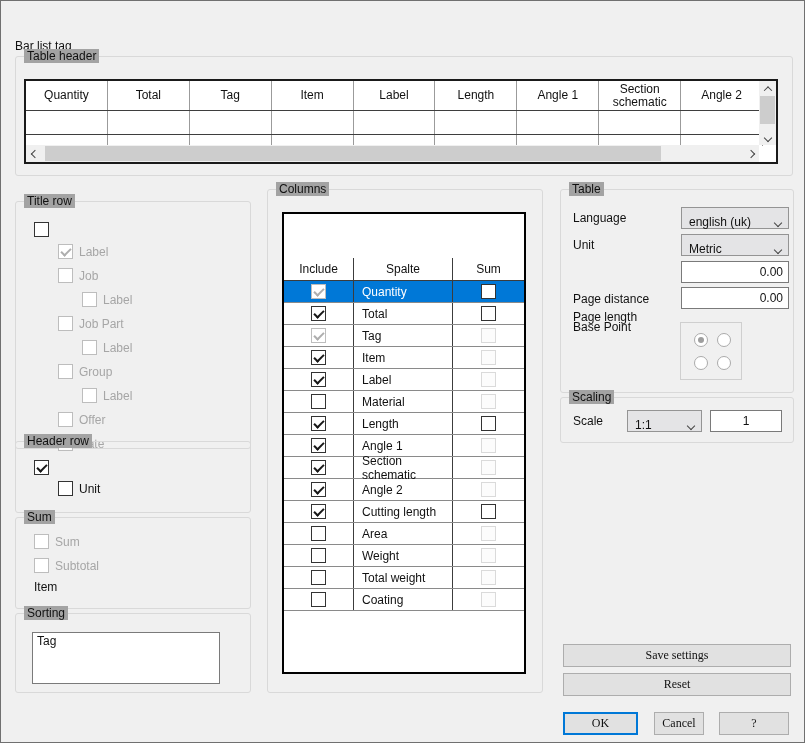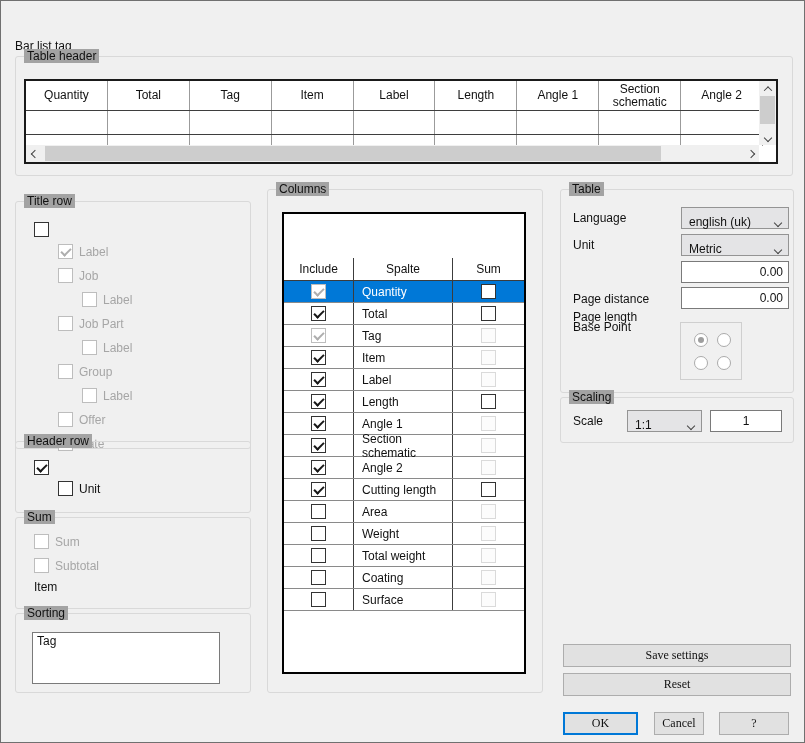--- a/index.html
+++ b/index.html
@@ -279,20 +279,29 @@
               <div class="c-cell c-include">
                 <span class="cb checked"></span>
               </div>
               <div class="c-cell c-name">Label</div>
               <div class="c-cell c-sum">
                 <span class="cb dim"></span>
               </div>
             </div>
             <div class="col-row">
               <div class="c-cell c-include">
+                <span class="cb"></span>
+              </div>
+              <div class="c-cell c-name">Material</div>
+              <div class="c-cell c-sum">
+                <span class="cb dim"></span>
+              </div>
+            </div>
+            <div class="col-row">
+              <div class="c-cell c-include">
                 <span class="cb checked"></span>
               </div>
               <div class="c-cell c-name">Length</div>
               <div class="c-cell c-sum">
                 <span class="cb"></span>
               </div>
             </div>
             <div class="col-row">
               <div class="c-cell c-include">
                 <span class="cb checked"></span>
@@ -354,29 +363,20 @@
               <div class="c-cell c-name">Total weight</div>
               <div class="c-cell c-sum">
                 <span class="cb dim"></span>
               </div>
             </div>
             <div class="col-row">
               <div class="c-cell c-include">
                 <span class="cb"></span>
               </div>
               <div class="c-cell c-name">Coating</div>
-              <div class="c-cell c-sum">
-                <span class="cb dim"></span>
-              </div>
-            </div>
-            <div class="col-row">
-              <div class="c-cell c-include">
-                <span class="cb"></span>
-              </div>
-              <div class="c-cell c-name">Surface</div>
               <div class="c-cell c-sum">
                 <span class="cb dim"></span>
               </div>
             </div>
           </div>
       </div>
     </div>
 
     <div class="groupbox gb-table">
       <span class="gb-label">Table</span>

